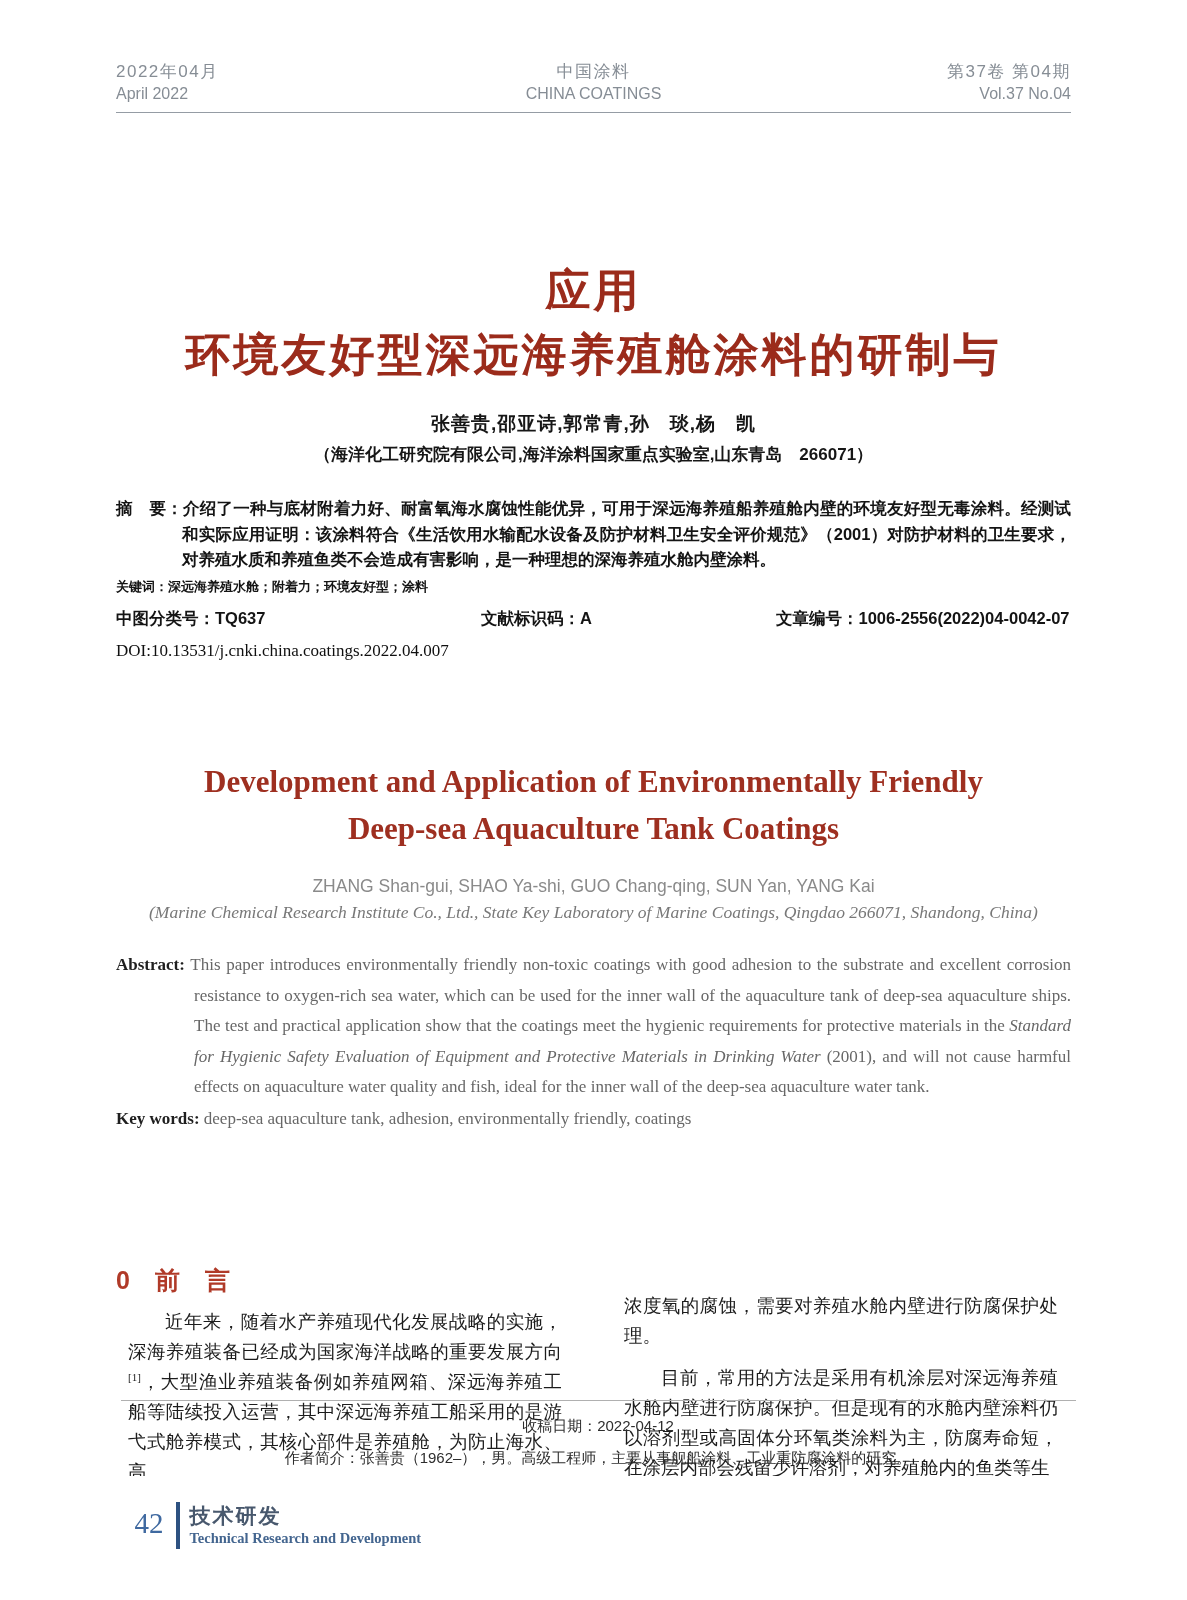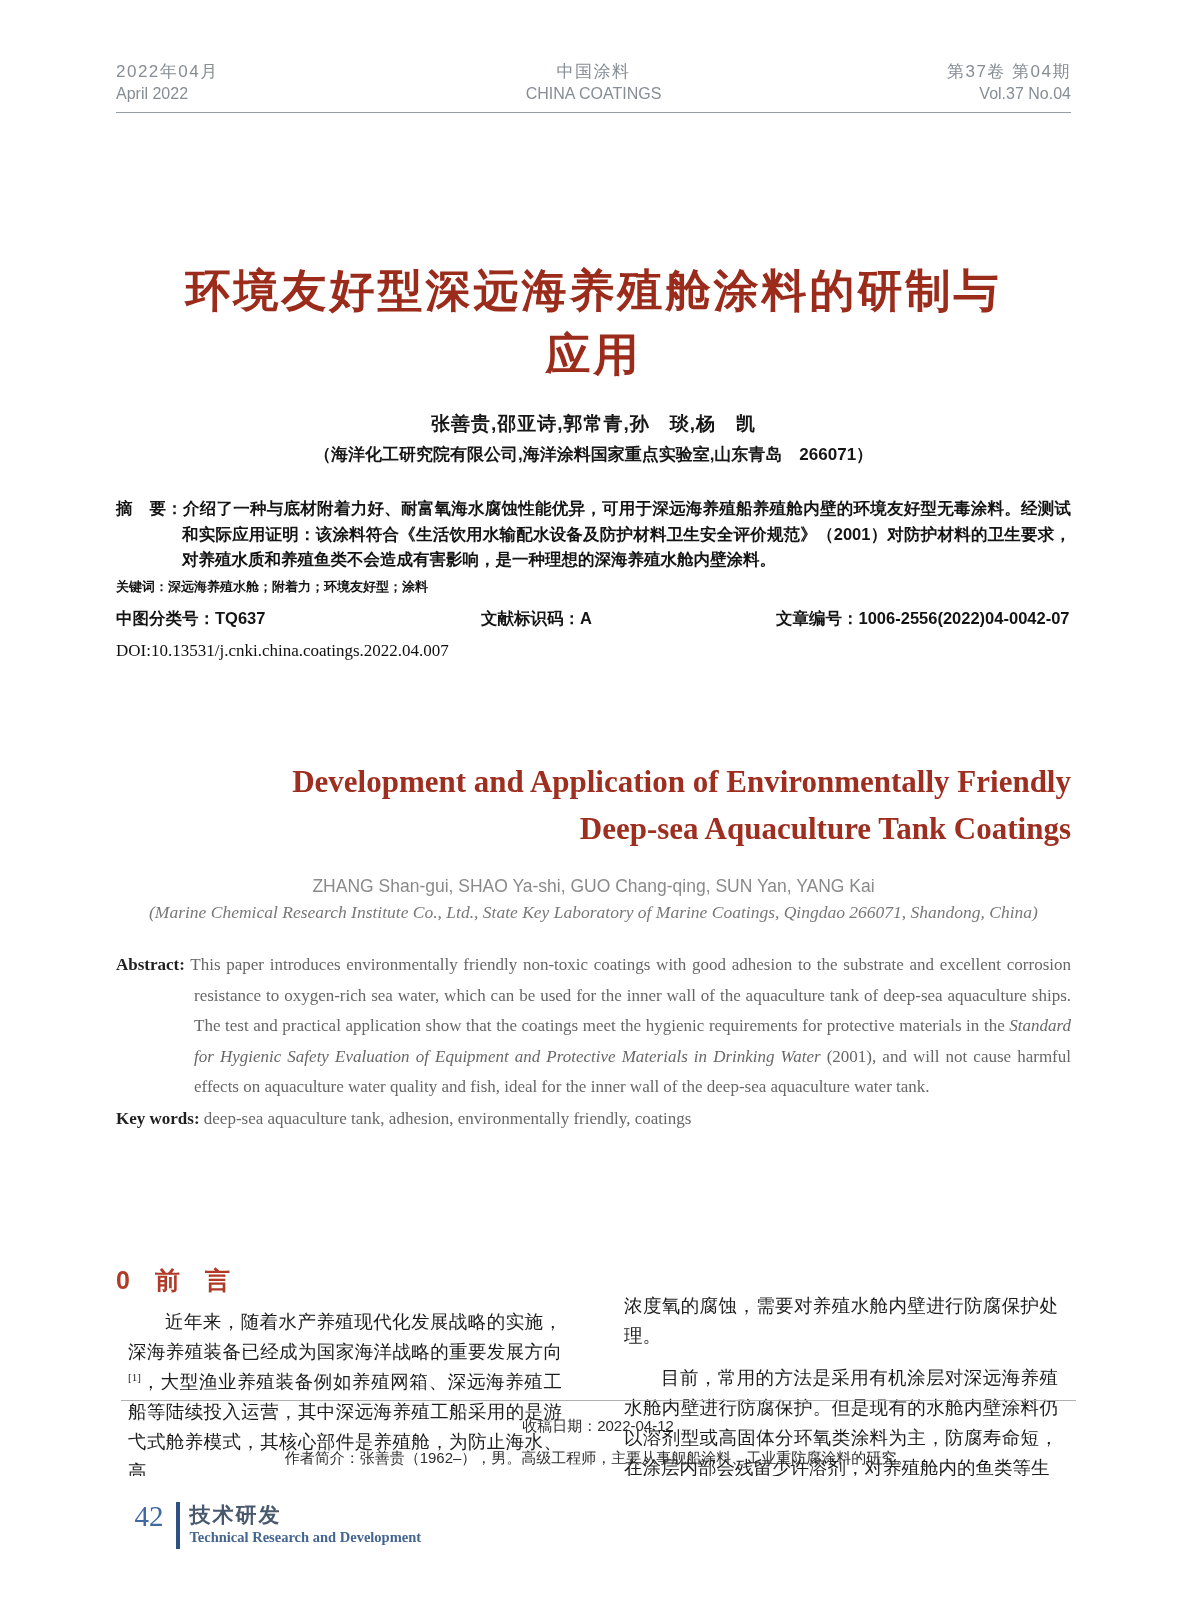--- a/index.html
+++ b/index.html
@@ -63,21 +63,21 @@
   .indent { text-indent:2em; }
   .col sup { font-size:11px; line-height:0; }
 
   
   .footnote { position:absolute; left:116px; width:955px; top:1400px;
               border-top:1px solid #b0b0b0; padding-top:9px;
               font-size:15px; color:#2d2d2d; font-weight:500; line-height:32px;text-align:center; }
   .footnote div { white-space:nowrap; }
 
   
-  .page-footer { position:absolute; left:130px; top:1502px; display:flex; align-items:flex-start; }
+  .page-footer { position:absolute; left:130px; top:1502px; display:flex; align-items:center; }
   .pg-num { font-family:"Liberation Serif","DejaVu Serif",serif; font-size:29px; color:#3f69a0;
             line-height:1; padding-bottom:5px; }
   .pg-bar { width:4px; background:#2d5181; height:47px; margin:0 10px 0 12px; }
   .pg-col { padding-bottom:1px; }
   .pg-zh { font-size:21px; font-weight:700; color:#48586d; letter-spacing:2px; line-height:25px; }
   .pg-en { font-family:"Liberation Serif","DejaVu Serif",serif; font-size:14.5px; font-weight:600;
            color:#43658f; line-height:20px; }
 </style>
 </head>
 <body>
@@ -94,42 +94,42 @@
         <div class="h-zh">中国涂料</div>
         <div class="h-en">CHINA COATINGS</div>
       </div>
       <div class="cell right">
         <div class="h-zh">第37卷 第04期</div>
         <div class="h-en">Vol.37 No.04</div>
       </div>
     </div>
 
     <h1 class="zh-title" style="margin:146px 0 0 0;">
+      <span>应用</span>
       <span>环境友好型深远海养殖舱涂料的研制与</span>
-      <span>应用</span>
     </h1>
 
     <div class="zh-authors">张善贵,邵亚诗,郭常青,孙　琰,杨　凯</div>
     <div class="zh-affil">（海洋化工研究院有限公司,海洋涂料国家重点实验室,山东青岛　266071）</div>
 
     <div class="zh-abstract">
       <span class="label">摘　要：</span><span>介绍了一种与底材附着力好、耐富氧海水腐蚀性能优异，可用于深远海养殖船养殖舱内壁的环境友好型无毒涂料。经测试和实际应用证明：该涂料符合《生活饮用水输配水设备及防护材料卫生安全评价规范》（2001）对防护材料的卫生要求，对养殖水质和养殖鱼类不会造成有害影响，是一种理想的深海养殖水舱内壁涂料。</span>
     </div>
     <div class="zh-keywords">
       <span class="label">关键词：</span><span>深远海养殖水舱；附着力；环境友好型；涂料</span>
     </div>
 
     <div class="meta-row">
       <div class="m1">中图分类号：TQ637</div>
       <div class="m2">文献标识码：A</div>
       <div class="m3">文章编号：1006-2556(2022)04-0042-07</div>
     </div>
     <div class="doi">DOI:10.13531/j.cnki.china.coatings.2022.04.007</div>
 
-    <h2 class="en-title" style="margin:97px 0 0 0;text-align:right;">
+    <h2 class="en-title" style="margin:97px 0 0 0;">
       <span>Development and Application of Environmentally Friendly</span>
       <span>Deep-sea Aquaculture Tank Coatings</span>
     </h2>
 
     <div class="en-authors">ZHANG Shan-gui, SHAO Ya-shi, GUO Chang-qing, SUN Yan, YANG Kai</div>
     <div class="en-affil">(Marine Chemical Research Institute Co., Ltd., State Key Laboratory of Marine Coatings, Qingdao 266071, Shandong, China)</div>
 
     <div class="en-abstract">
       <span class="label">Abstract:</span><span> This paper introduces environmentally friendly non-toxic coatings with good adhesion to the substrate and excellent corrosion resistance to oxygen-rich sea water, which can be used for the inner wall of the aquaculture tank of deep-sea aquaculture ships. The test and practical application show that the coatings meet the hygienic requirements for protective materials in the </span><span class="it">Standard for Hygienic Safety Evaluation of Equipment and Protective Materials in Drinking Water</span><span> (2001), and will not cause harmful effects on aquaculture water quality and fish, ideal for the inner wall of the deep-sea aquaculture water tank.</span>
     </div>

